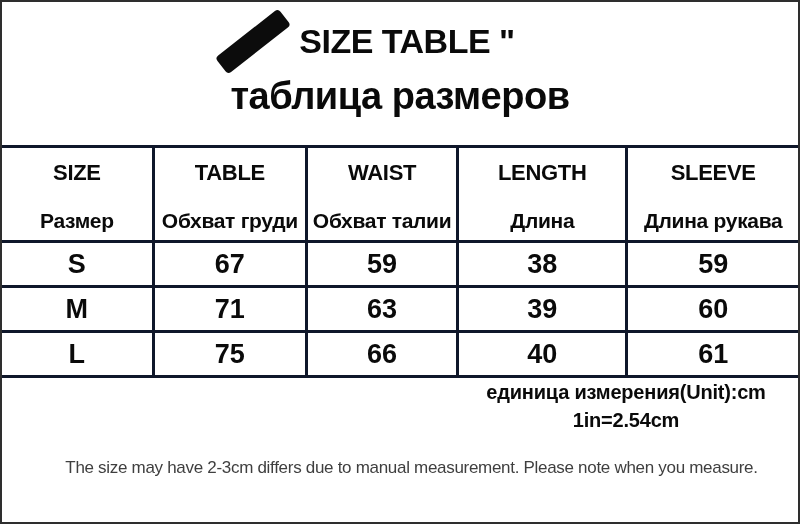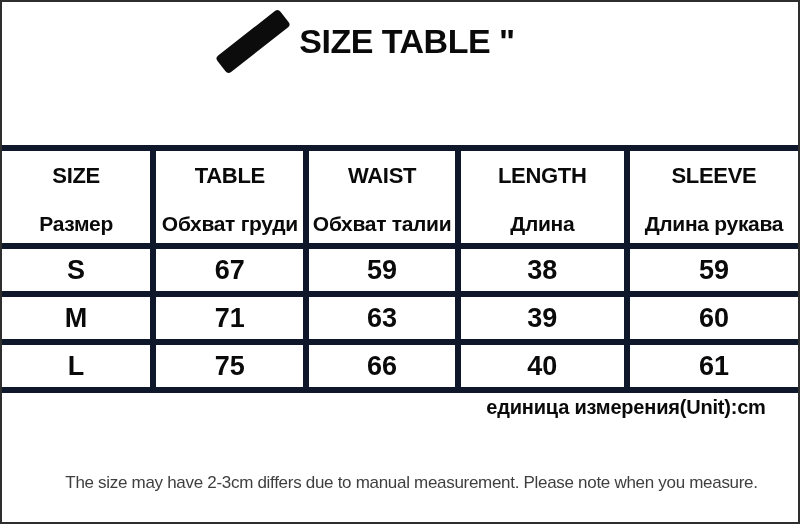--- a/index.html
+++ b/index.html
@@ -62,21 +62,21 @@
   }
 
   
   table.size-table {
     width: 100%;
     border-collapse: collapse;
     table-layout: fixed;
   }
   table.size-table th,
   table.size-table td {
-    border: 6px solid #0f172a;
+    border: 3px solid #0f172a;
     text-align: center;
     vertical-align: middle;
     padding: 0;
   }
   table.size-table th:first-child,
   table.size-table td:first-child { border-left: none; }
   table.size-table th:last-child,
   table.size-table td:last-child { border-right: none; }
 
   th.col-header { height: 89px; font-weight: 700; }
@@ -134,20 +134,21 @@
 </head>
 <body>
 
 <div class="frame">
 
   <div class="title-section">
     <div class="title-row">
       <span class="brush"></span>
       <span class="title-main">SIZE TABLE "</span>
     </div>
+    <div class="subtitle">таблица размеров</div>
   </div>
 
   <table class="size-table">
     <colgroup>
       <col style="width:19%">
       <col style="width:19.25%">
       <col style="width:19%">
       <col style="width:21.25%">
       <col style="width:21.5%">
     </colgroup>
@@ -194,20 +195,21 @@
         <td class="cell">66</td>
         <td class="cell">40</td>
         <td class="cell">61</td>
       </tr>
     </tbody>
   </table>
 
   <div class="unit-area">
     <div class="unit-block">
       <div class="unit-line">единица измерения(Unit):cm</div>
+      <div class="unit-line">1in=2.54cm</div>
     </div>
   </div>
 
   <div class="note-area">
     <div class="note-line">The size may have 2-3cm differs due to manual measurement. Please note when you measure.</div>
   </div>
 
 </div>
 
 </body></html>

